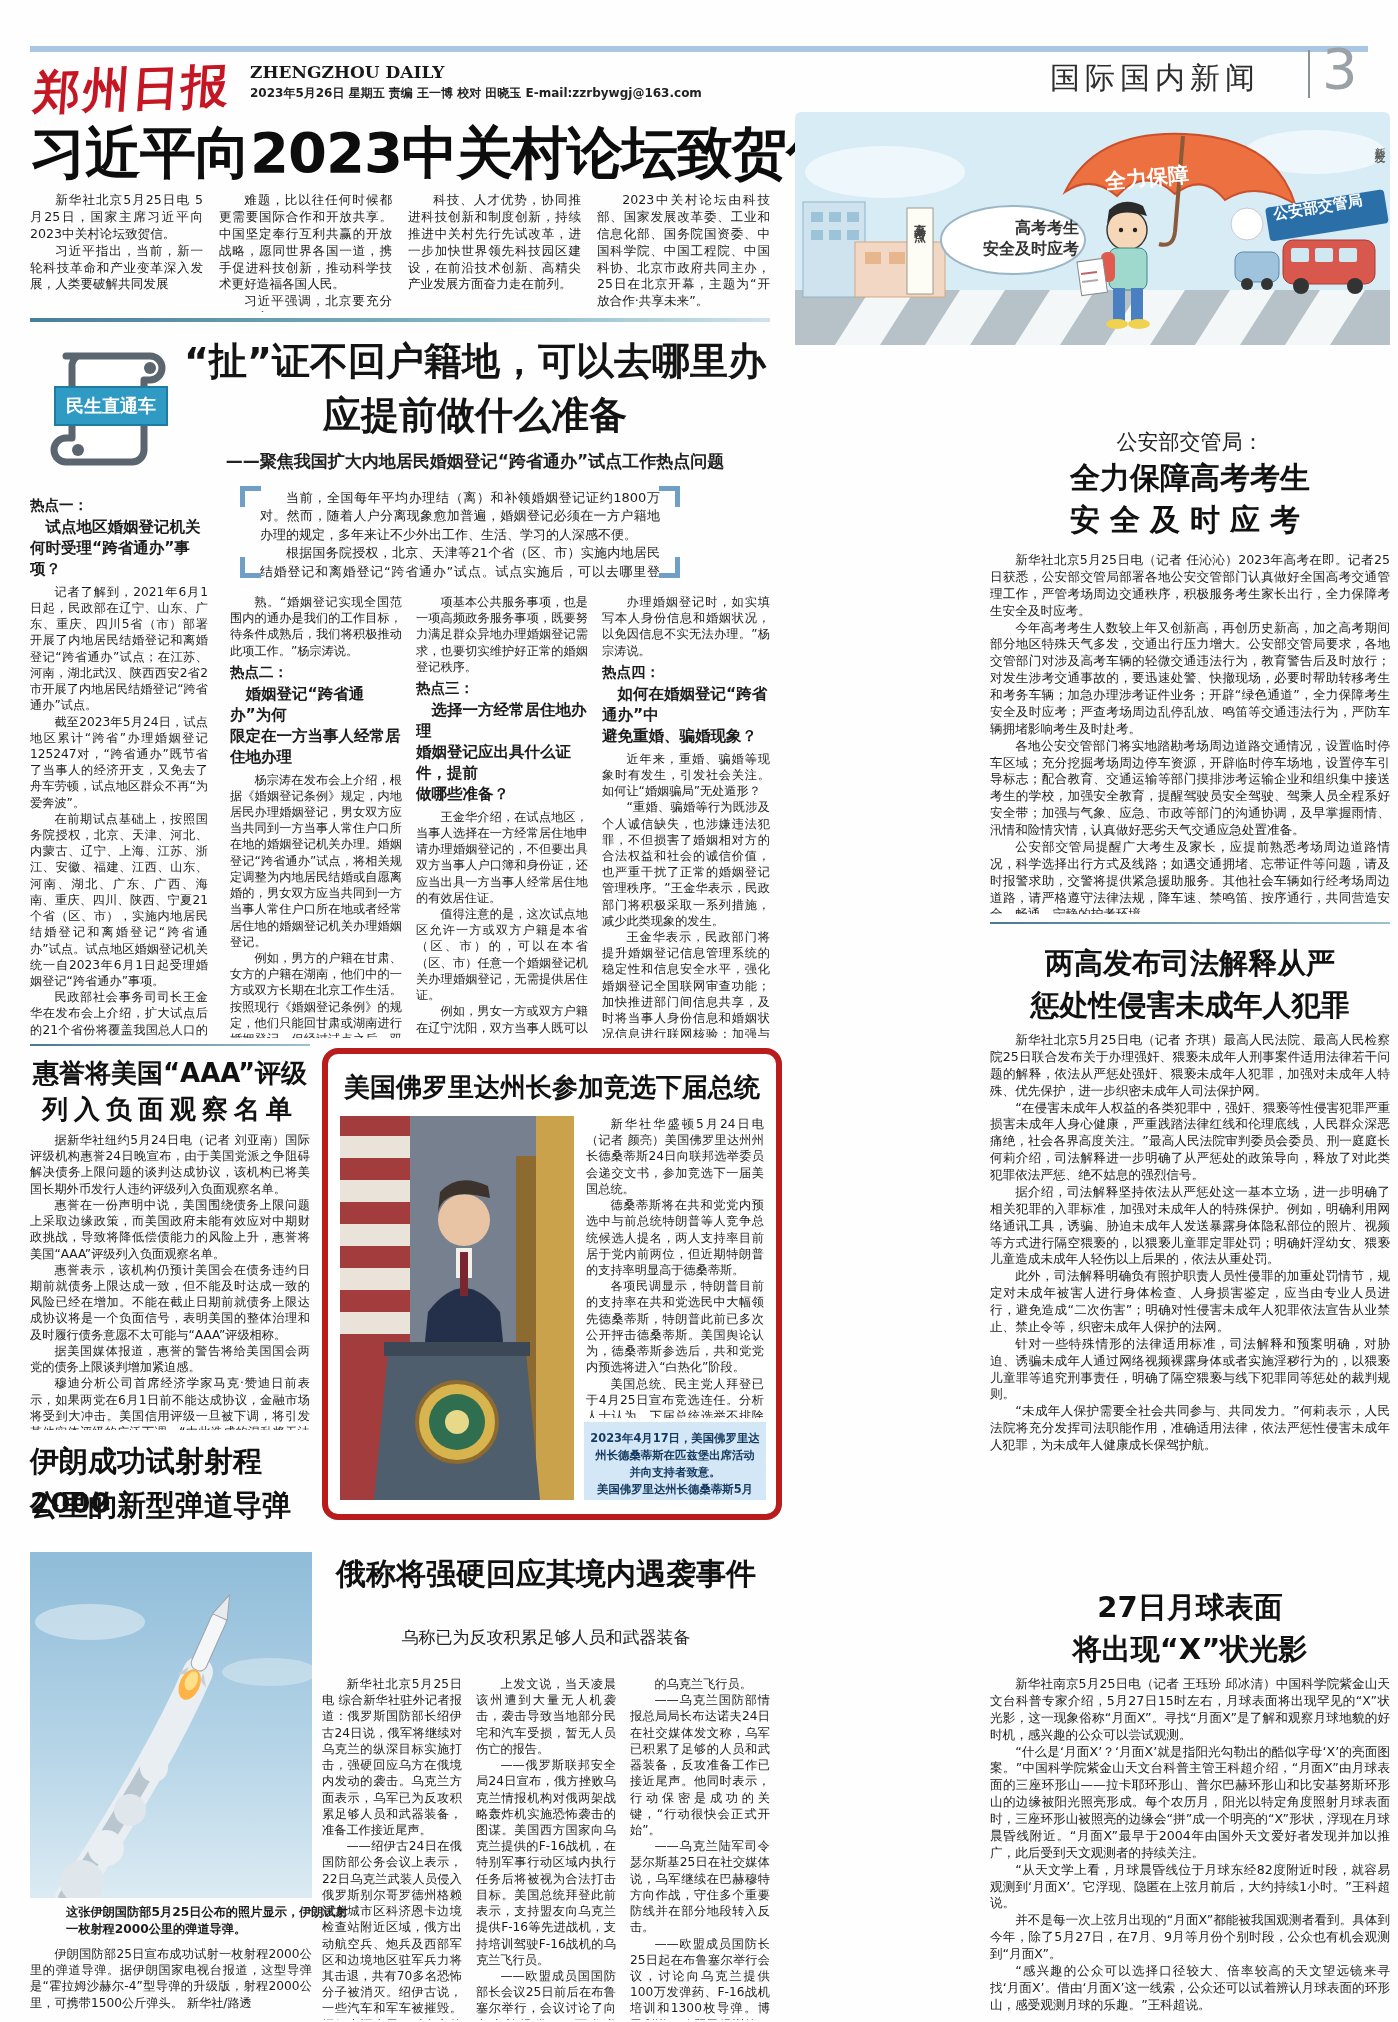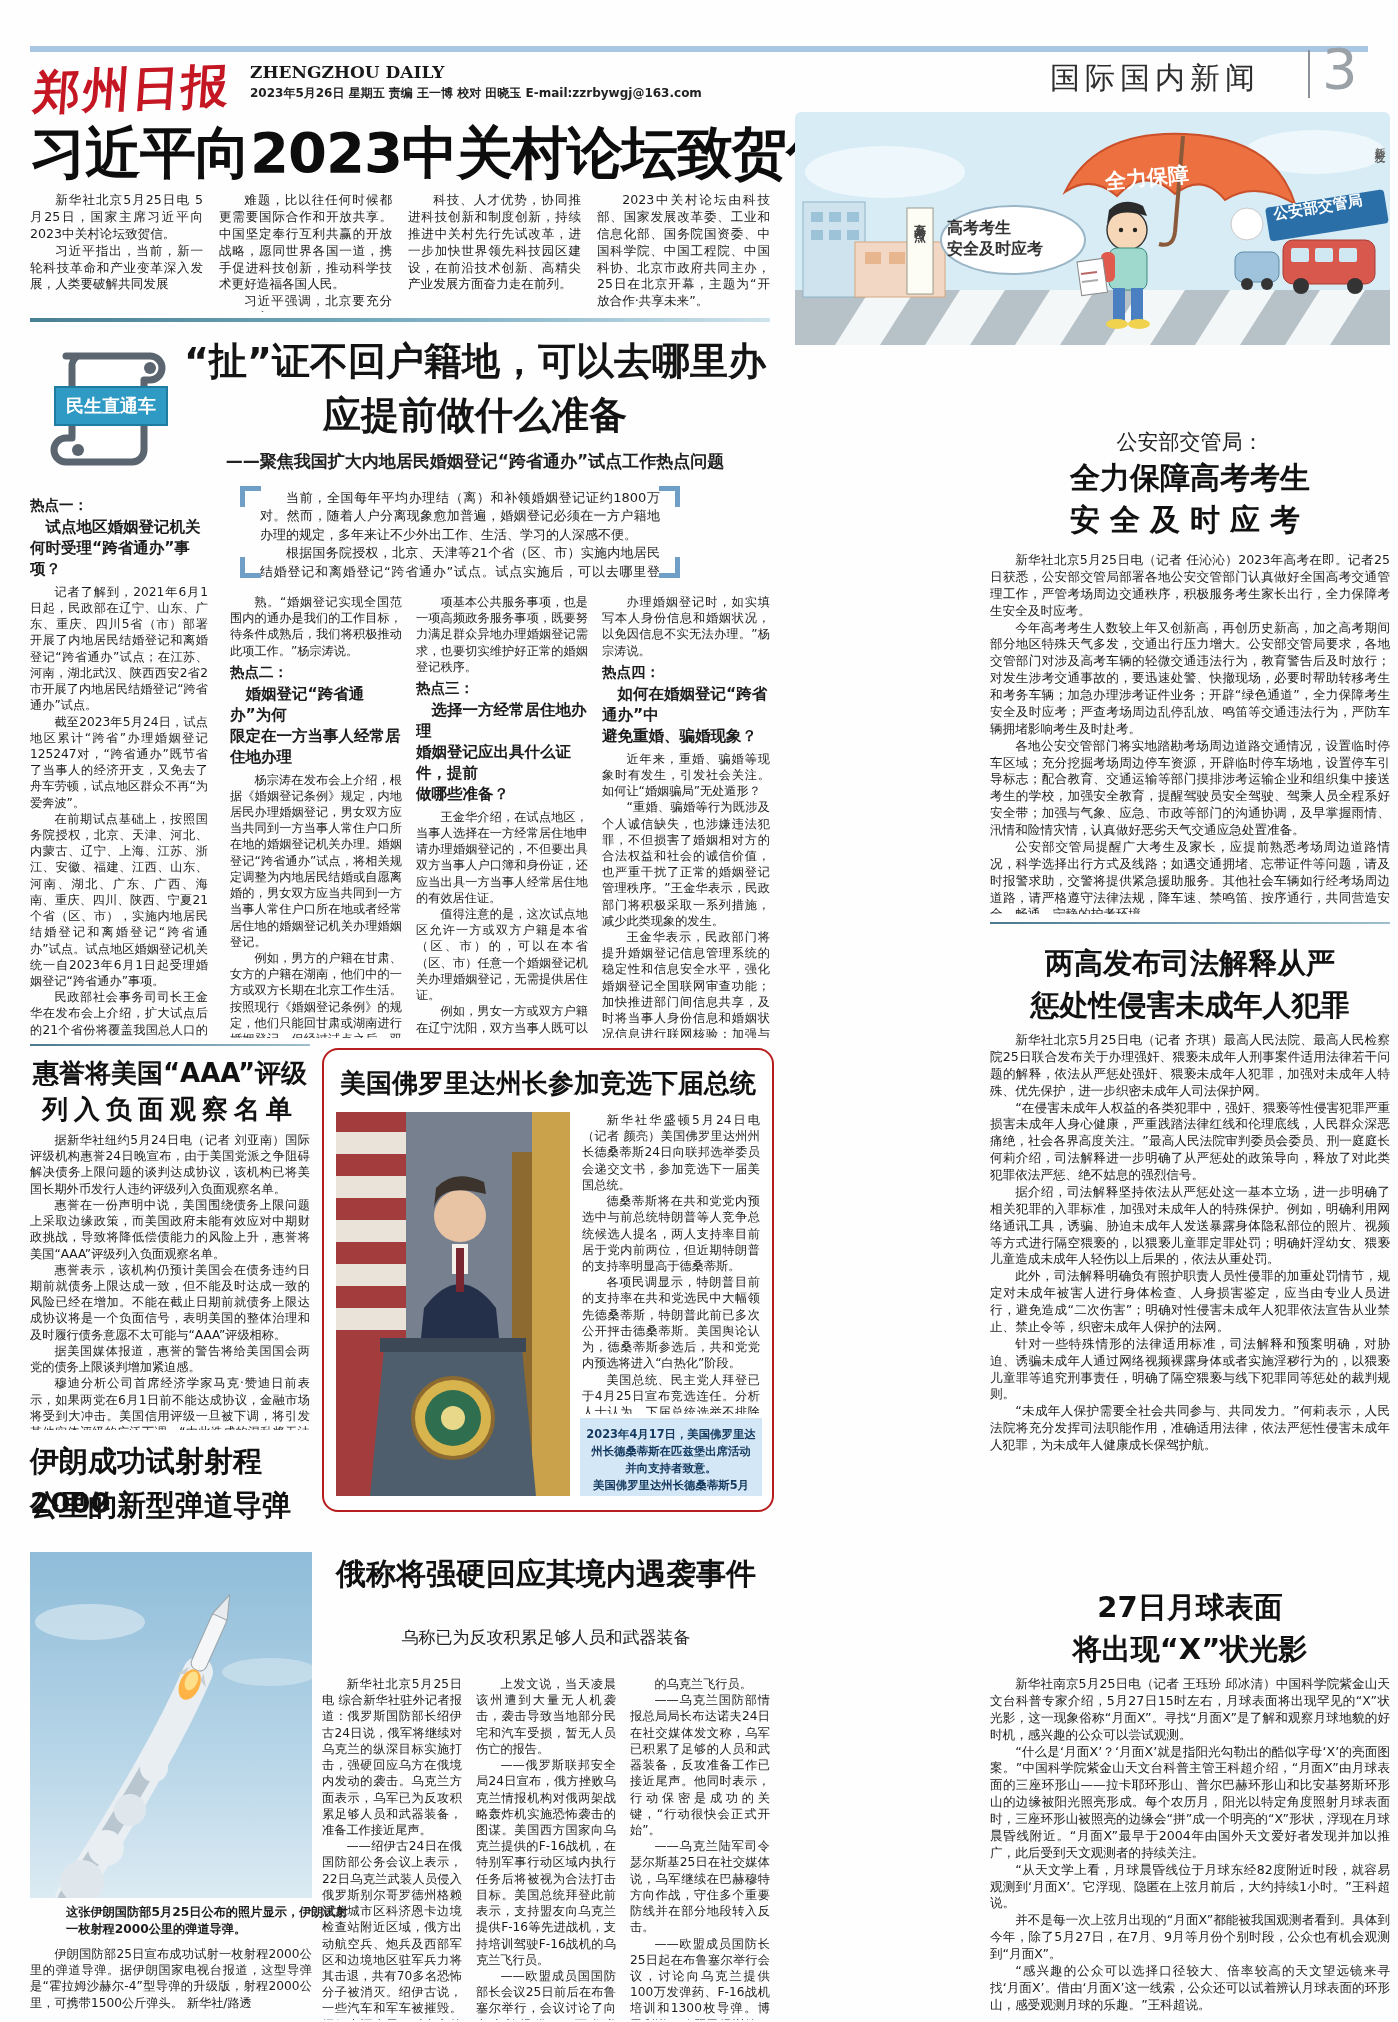--- a/index.html
+++ b/index.html
@@ -26,21 +26,21 @@
   .hp-label{font-weight:bold;font-size:14.5px;margin:4px 0 2px 0;}
   .hp-title{font-weight:bold;font-size:15.5px;line-height:1.35;white-space:pre-line;margin-bottom:4px;text-indent:1em;}
   .h2{font-weight:900;color:#111;}
   .sp2{letter-spacing:10px;}
   .bracket-box{font-size:13px;line-height:1.42;}
   .bk{position:absolute;width:16px;height:16px;border:0 solid #6f9ec6;}
   .bk-tl{left:0;top:0;border-left-width:5px;border-top-width:5px;}
   .bk-bl{left:0;bottom:0;border-left-width:5px;border-bottom-width:5px;}
   .bk-tr{right:0;top:0;border-right-width:5px;border-top-width:5px;}
   .bk-br{right:0;bottom:0;border-right-width:5px;border-bottom-width:5px;}
-  .fl-box{border:2px solid #b91c1c;border-radius:16px;background:#fff;}
+  .fl-box{border:6px solid #b91c1c;border-radius:16px;background:#fff;}
   .fl-caption{background:#d4e7f6;color:#14395f;font-size:11.4px;font-weight:bold;
               line-height:1.5;text-align:center;padding:8px 6px;white-space:pre-line;}
   .photo-caption{font-size:12.2px;font-weight:bold;line-height:1.4;}
   .vtext{writing-mode:vertical-rl;letter-spacing:2px;}
   .cartoon-label{position:absolute;font-weight:bold;}
   svg{display:block;}
 </style>
 </head>
 <body>
 
@@ -137,21 +137,21 @@
       </g>
     <circle cx="506" cy="174" r="8" fill="#333"></circle>
       <circle cx="560" cy="174" r="8" fill="#333"></circle>
     <rect x="440" y="140" width="44" height="30" rx="8" fill="#9fc3dc" stroke="#5f8ba8"></rect>
     <circle cx="452" cy="172" r="6" fill="#333"></circle>
       <circle cx="472" cy="172" r="6" fill="#333"></circle>
 
     <ellipse cx="218" cy="128" rx="72" ry="34" fill="#ffffff" stroke="#9ab6c6" stroke-width="2"></ellipse>
   </svg>
   <div class="cartoon-label" style="left:262px;top:52px;font-size:21px;color:#fff;transform:rotate(-5deg);width:180px;text-align:center;">全力保障</div>
-  <div class="cartoon-label" style="left:152px;top:106px;width:132px;font-size:16px;color:#333;text-align:left;white-space:pre-line;line-height:1.3;">高考考生
+  <div class="cartoon-label" style="left:152px;top:106px;width:132px;font-size:16px;color:#333;text-align:right;white-space:pre-line;line-height:1.3;">高考考生
 安全及时应考</div>
   <div class="cartoon-label" style="left:478px;top:86px;font-size:15px;color:#fff;transform:rotate(-9deg);">公安部交管局</div>
   <div class="cartoon-label vtext" style="left:116px;top:102px;font-size:12px;color:#444;">高考考点</div>
   <div class="vtext" style="position:absolute;right:4px;top:26px;font-size:11px;color:#555;">新华社发</div>
 </div>
 
 <div class="abs rule-teal" style="left:30px;top:318px;width:740px;height:4px;"></div>
 
 <div class="abs" style="left:38px;top:344px;width:150px;height:130px;">
   <svg width="150" height="130" viewBox="0 0 150 130">

